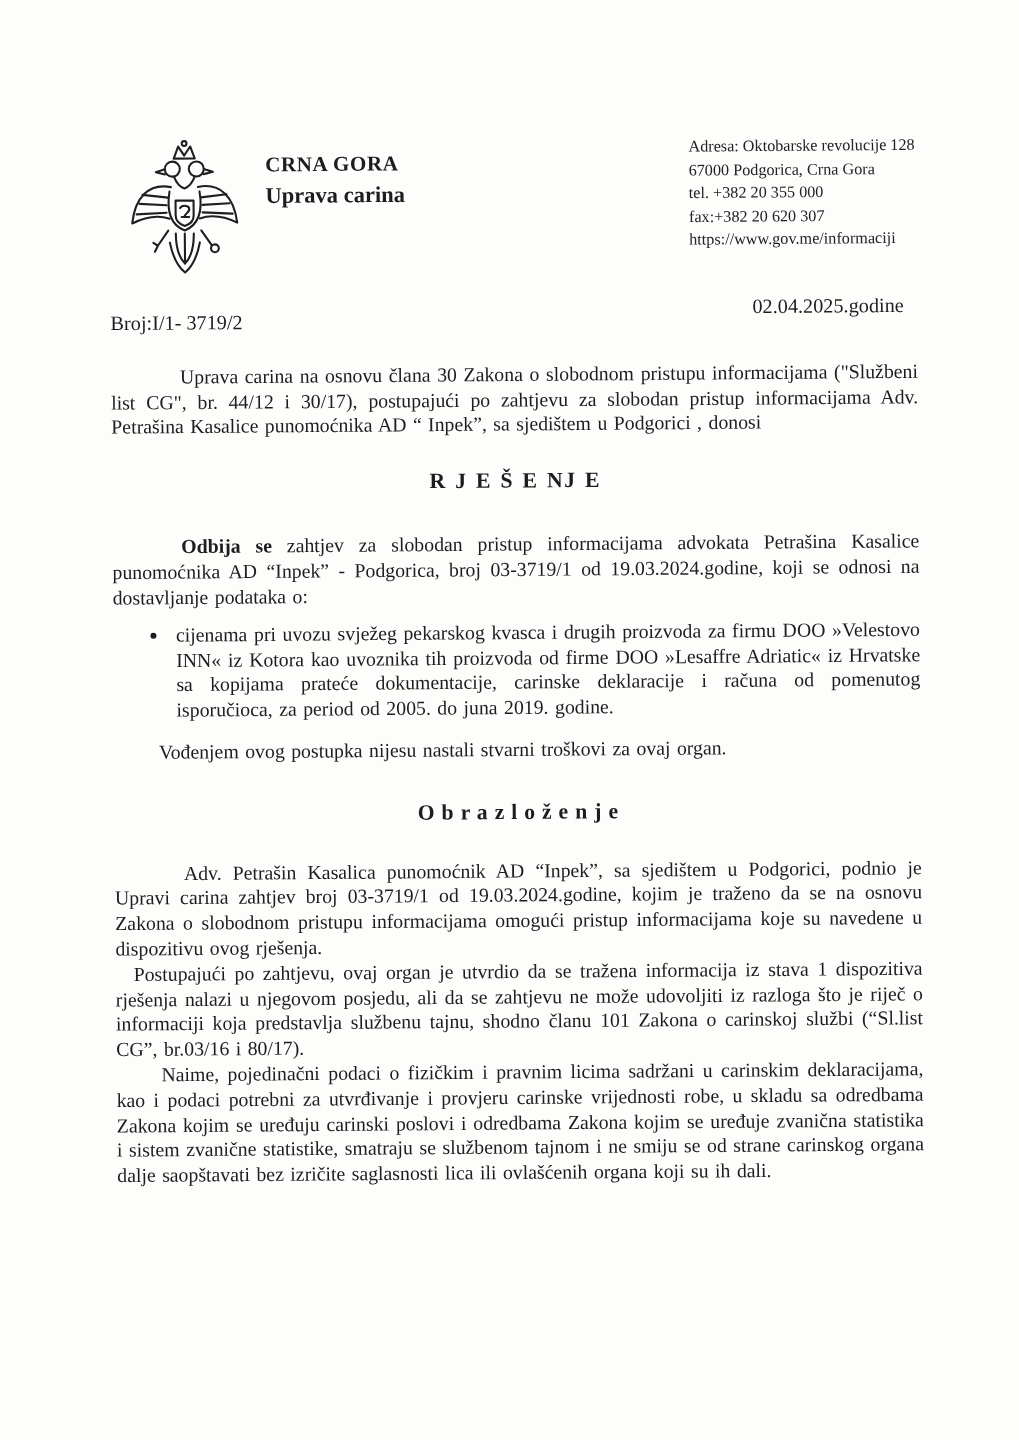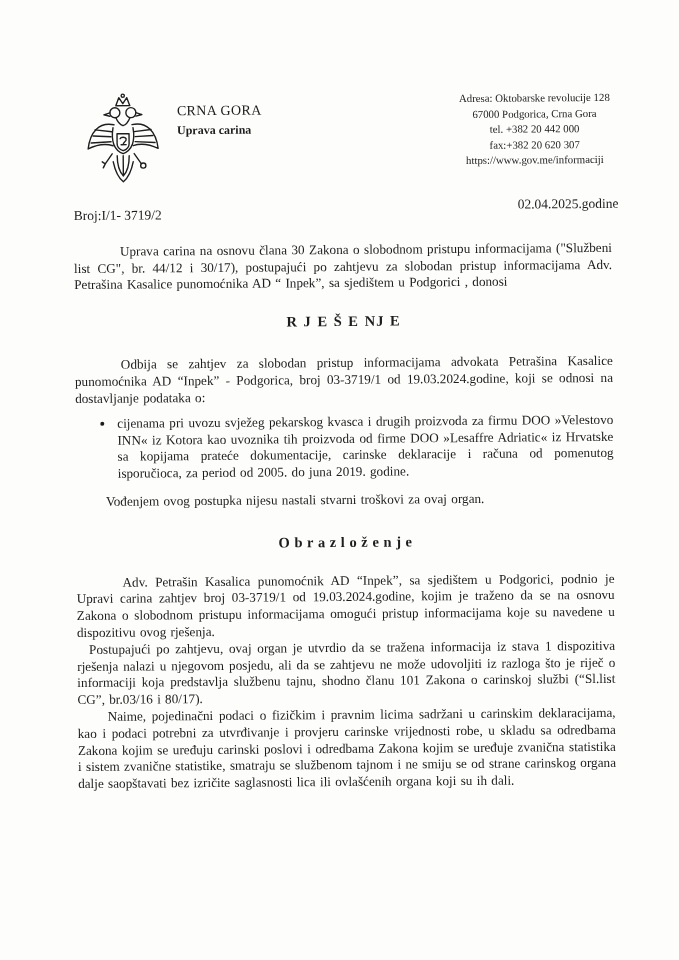--- a/index.html
+++ b/index.html
@@ -8,28 +8,28 @@
   .page {
     position:relative; width:679px; height:960px;
     background:#fdfdfc; color:#1d1d1d; overflow:hidden;
   }
   .tilt { position:absolute; inset:0; transform:rotate(-0.45deg); transform-origin:50% 40%; }
 
   
   .header { position:absolute; top:88px; left:75px; width:537px; height:112px; }
   .emblem { position:absolute; left:10px; top:2px; width:80px; height:102px; }
   .org { position:absolute; left:104px; top:14px; }
-  .org-name { font-weight:normal; font-size:14px; letter-spacing:0.4px; }
-  .org-dept { font-weight:bold; font-size:12px; margin-top:4px; }
-  .contact { position:absolute; right:0; top:4px; text-align:center; font-size:10.8px; line-height:15.5px; color:#222; }
+  .org-name { font-weight:bold; font-size:14px; letter-spacing:0.4px; }
+  .org-dept { font-weight:bold; font-size:15px; margin-top:4px; }
+  .contact { position:absolute; right:0; top:4px; text-align:left; font-size:10.8px; line-height:15.5px; color:#222; }
 
   
   .meta { position:absolute; top:198px; left:75px; width:537px; height:30px; font-size:13.5px; }
   .ref  { position:absolute; left:0; top:8px; }
-  .date { position:absolute; left:428px; top:0;margin-left:16px; }
+  .date { position:absolute; left:428px; top:0; }
 
   
   .doc-body {
     position:absolute; top:242px; left:75px; width:538px;
     font-size:13.2px; line-height:16.6px; text-align:justify;
     word-spacing:1px;
   }
   .doc-body p { text-align:justify; }
   .ind-lg { text-indent:46px; }
   .ind-md { text-indent:30px; }
@@ -39,21 +39,21 @@
     letter-spacing:1px; margin:21px 0 26px 0;
   }
   .expl-title {
     text-align:center; font-weight:bold; font-size:14.5px;
     margin:26px 0 22px 0;
   }
   .bullet-list { margin:9px 0 10px 24px; padding-left:16px; }
   .bullet-list li { text-align:justify; padding-left:2px; }
   .costs { margin-top:11px; }
   .expl-para { margin-bottom:1px; }
-  b.lead { font-weight:normal; }
+  b.lead { font-weight:bold; }
 </style>
 </head>
 <body>
 
 <div class="page">
   <div class="tilt">
 
     <div class="header">
 
       <div class="emblem">
@@ -93,21 +93,21 @@
       </div>
 
       <div class="org">
         <div class="org-name">CRNA GORA</div>
         <div class="org-dept">Uprava carina</div>
       </div>
 
       <div class="contact">
         <div>Adresa: Oktobarske revolucije 128</div>
         <div>67000 Podgorica, Crna Gora</div>
-        <div>tel. +382 20 442 000</div>
+        <div>tel. +382 20 355 000</div>
         <div>fax:+382 20 620 307</div>
         <div>https://www.gov.me/informaciji</div>
       </div>
     </div>
 
     <div class="meta">
       <div class="ref">Broj:I/1- 3719/2</div>
       <div class="date">02.04.2025.godine</div>
     </div>
 

